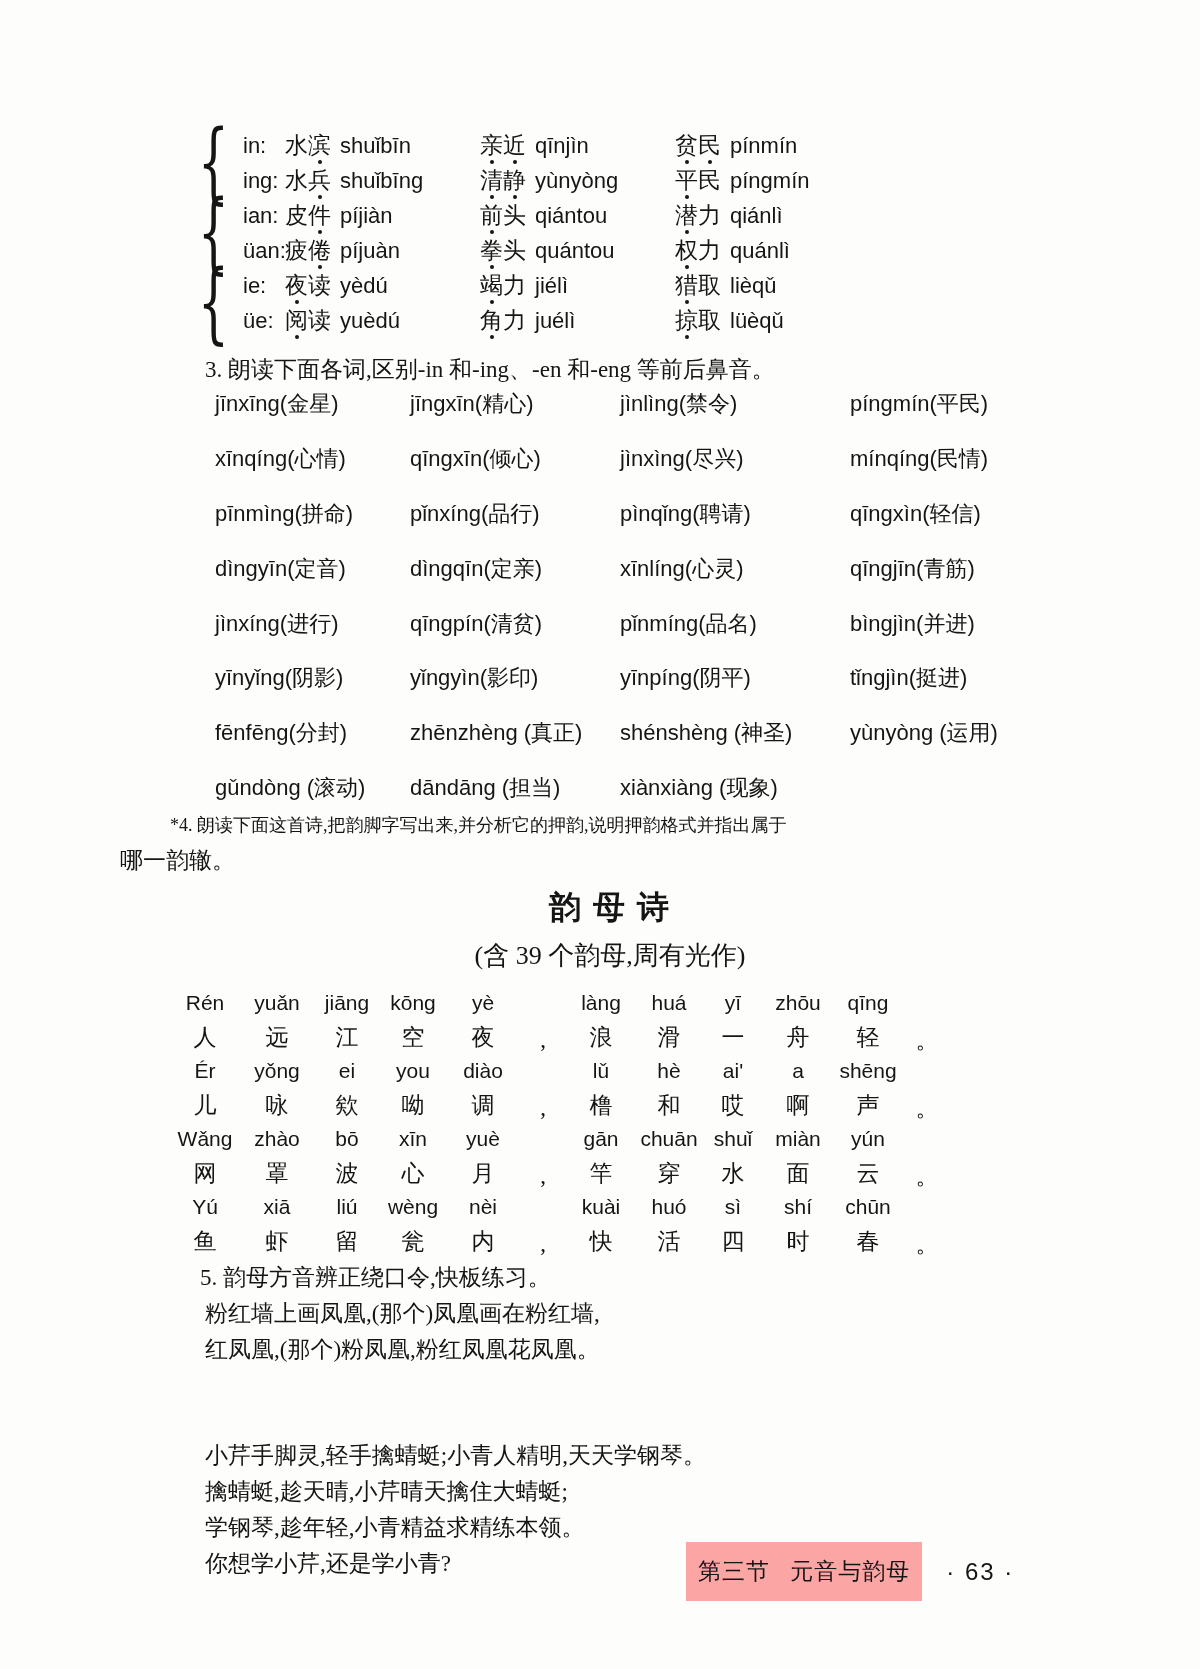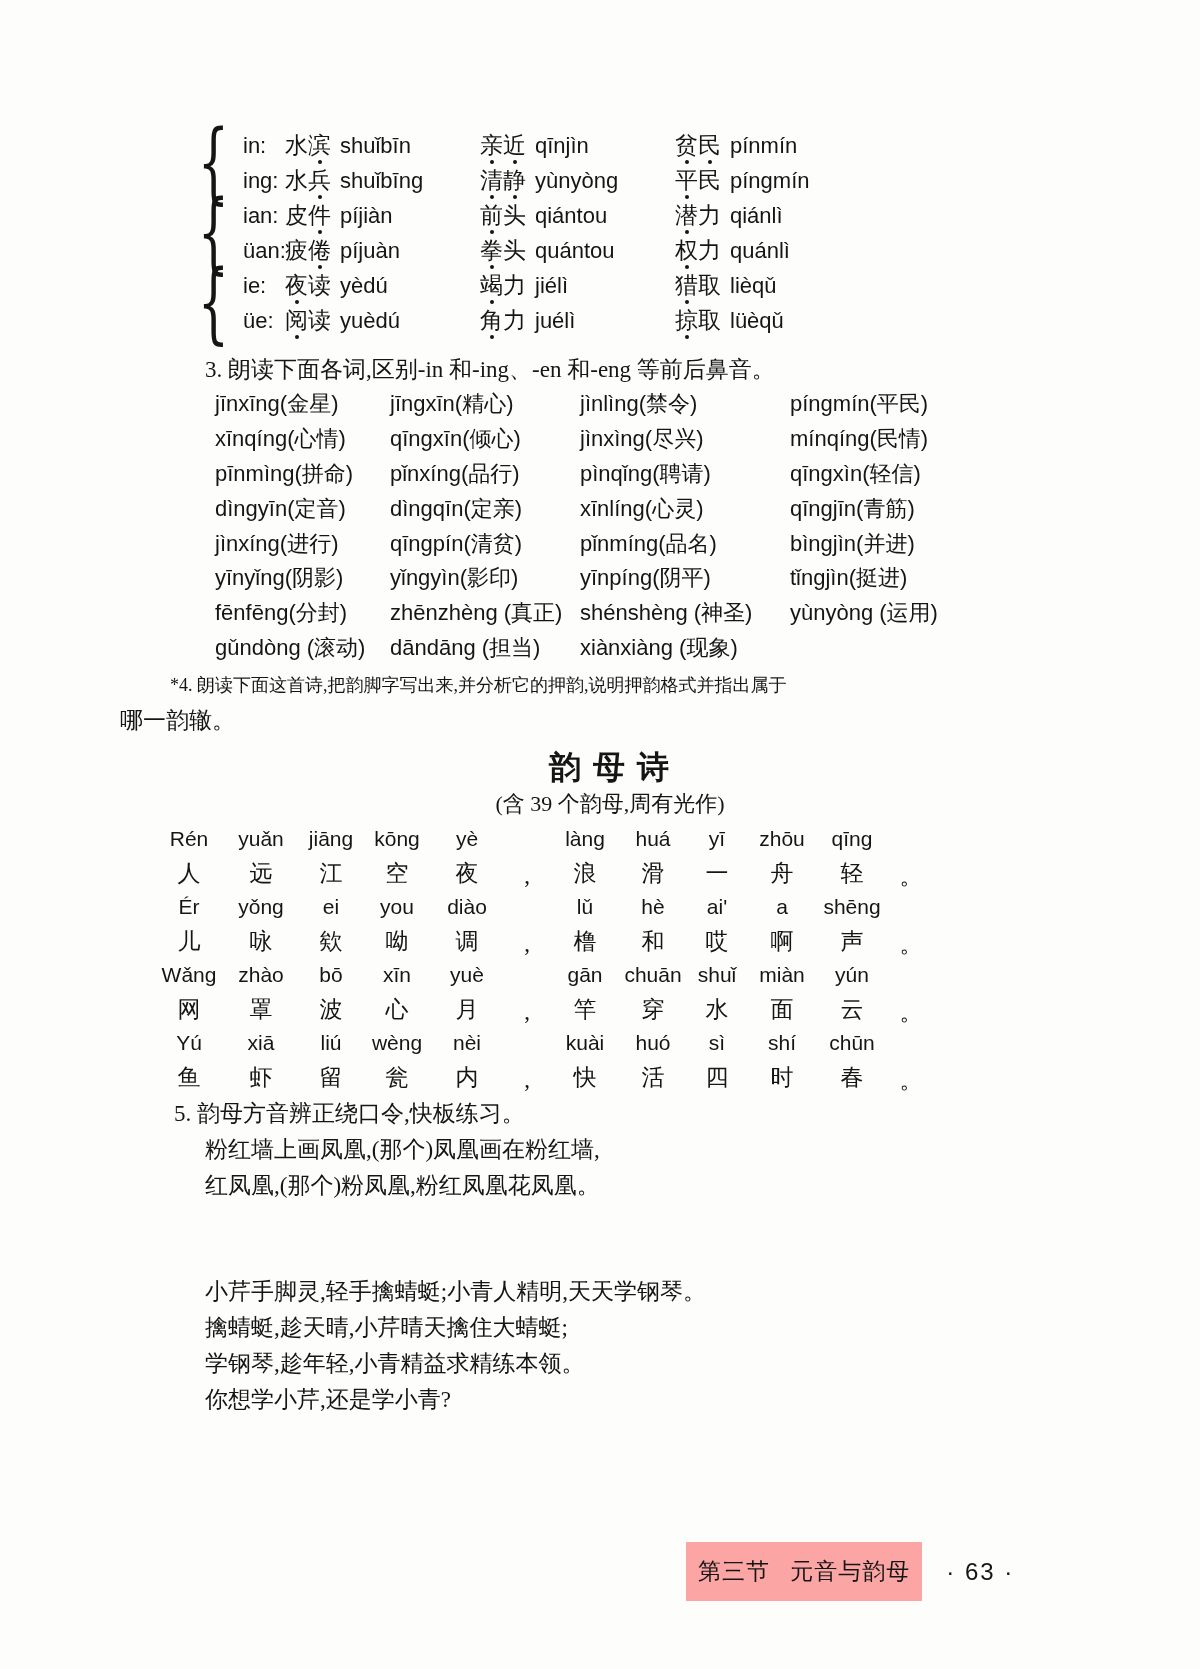--- a/index.html
+++ b/index.html
@@ -17,31 +17,31 @@
   .py{font-family:"Liberation Sans",sans-serif;font-size:22px;}
   .wcell .py{margin-left:9px;}
   .emd{position:relative;}
   .emd::after{content:"";position:absolute;left:50%;transform:translateX(-50%);bottom:-6px;
               width:4px;height:4px;border-radius:50%;background:#151515;}
 
   
   .h3{margin:14px 0 0 85px;font-size:23px;height:35px;line-height:35px;}
   .h4a{margin:3px 0 0 50px;font-size:18px;height:35px;line-height:35px;}
   .h4b{margin:0;font-size:23px;height:35px;line-height:35px;}
-  .h5{margin:2px 0 0 54px;font-size:23px;height:36px;line-height:36px;}
-
-  
-  .s3grid{display:grid;grid-template-columns:175px 190px 210px auto;margin-left:95px;}
+  .h5{margin:2px 0 0 80px;font-size:23px;height:36px;line-height:36px;}
+
+  
+  .s3grid{display:grid;grid-template-columns:175px 190px 210px auto;margin-left:95px;gap:20px;}
   .s3grid span{height:34.8px;display:flex;align-items:center;
                font-family:"Liberation Sans",sans-serif;font-size:22px;}
 
   
   .ptitle{margin:10px 0 0 0;text-align:center;font-size:32px;font-weight:bold;height:38px;line-height:38px;letter-spacing:2px;}
-  .psub{margin:0;text-align:center;font-size:22px;height:36px;line-height:36px;}
-  .poem{margin-left:34px;}
+  .psub{margin:12px;text-align:center;font-size:26px;height:36px;line-height:36px;}
+  .poem{margin-left:50px;}
   .prow{display:grid;grid-template-columns:70px 74px 66px 66px 74px 46px 70px 66px 62px 68px 72px 46px;
         height:34px;align-items:center;text-align:center;}
   .ppy span{font-family:"Liberation Sans",sans-serif;font-size:21px;}
   .phz span{font-size:23px;}
   .pmark{position:relative;top:3px;}
 
   
   .tt{margin:0 0 0 85px;font-size:23px;height:36px;line-height:36px;}
   .ttgap{height:70px;}
 

